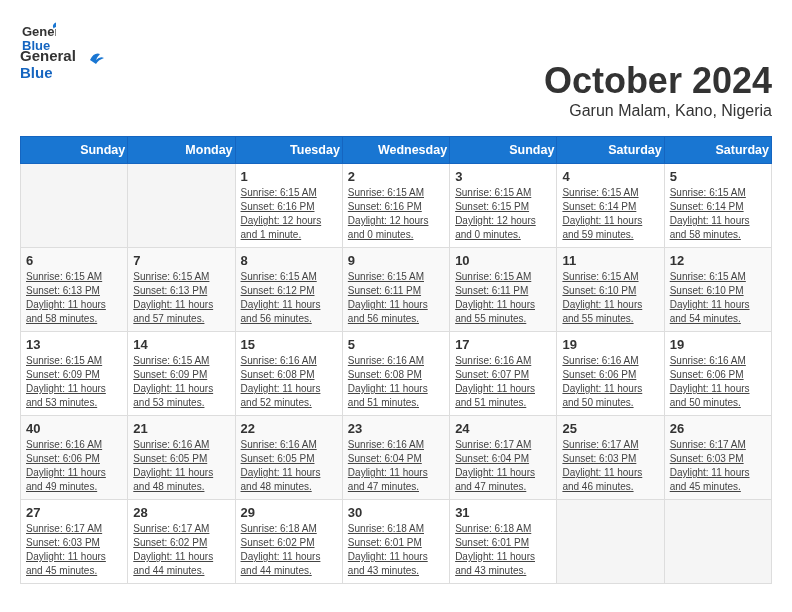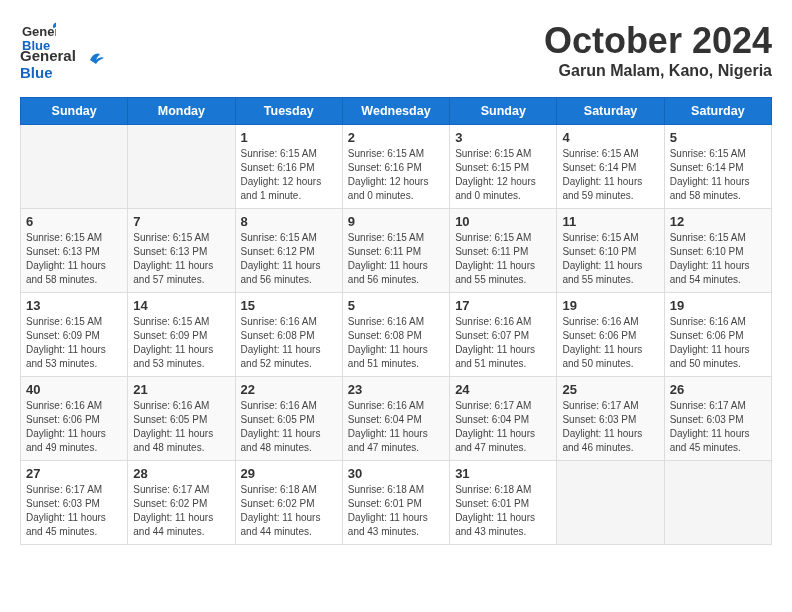--- a/index.html
+++ b/index.html
@@ -21,45 +21,46 @@
       flex-direction: column;
       align-items: flex-start;
     }
     .logo-wrapper {
       display: flex;
       align-items: center;
       gap: 4px;
     }
     .title-block {
       text-align: right;
+      margin-top: 40px;
     }
     .title-block h1 {
       font-size: 36px;
       font-weight: bold;
       color: #333;
     }
     .title-block h2 {
       font-size: 16px;
-      font-weight: bold;
+      font-weight: normal;
       color: #333;
     }
     table {
       width: 100%;
       border-collapse: collapse;
       table-layout: fixed;
     }
     thead tr {
       background-color: #1976d2;
       color: white;
     }
     thead th {
       padding: 6px 2px;
       font-size: 12.5px;
       font-weight: bold;
-      text-align: center;
+      text-align: right;
       border: 1px solid #1565c0;
     }
     tbody tr {
       border-bottom: 1px solid #ccc;
     }
     tbody td {
       vertical-align: top;
       padding: 5px 5px;
       font-size: 10.5px;
       color: #333;
@@ -73,20 +74,21 @@
     .day-number {
       font-size: 13px;
       font-weight: bold;
       display: block;
       margin-bottom: 2px;
     }
     .day-info {
       font-size: 10px;
       line-height: 1.4;
       color: #444;
+      text-decoration: underline;
     }
     .empty-cell {
       background: #f5f5f5 !important;
     }
   </style>
 </head>
 <body>
 
 <div class="header">
   <div class="logo">

